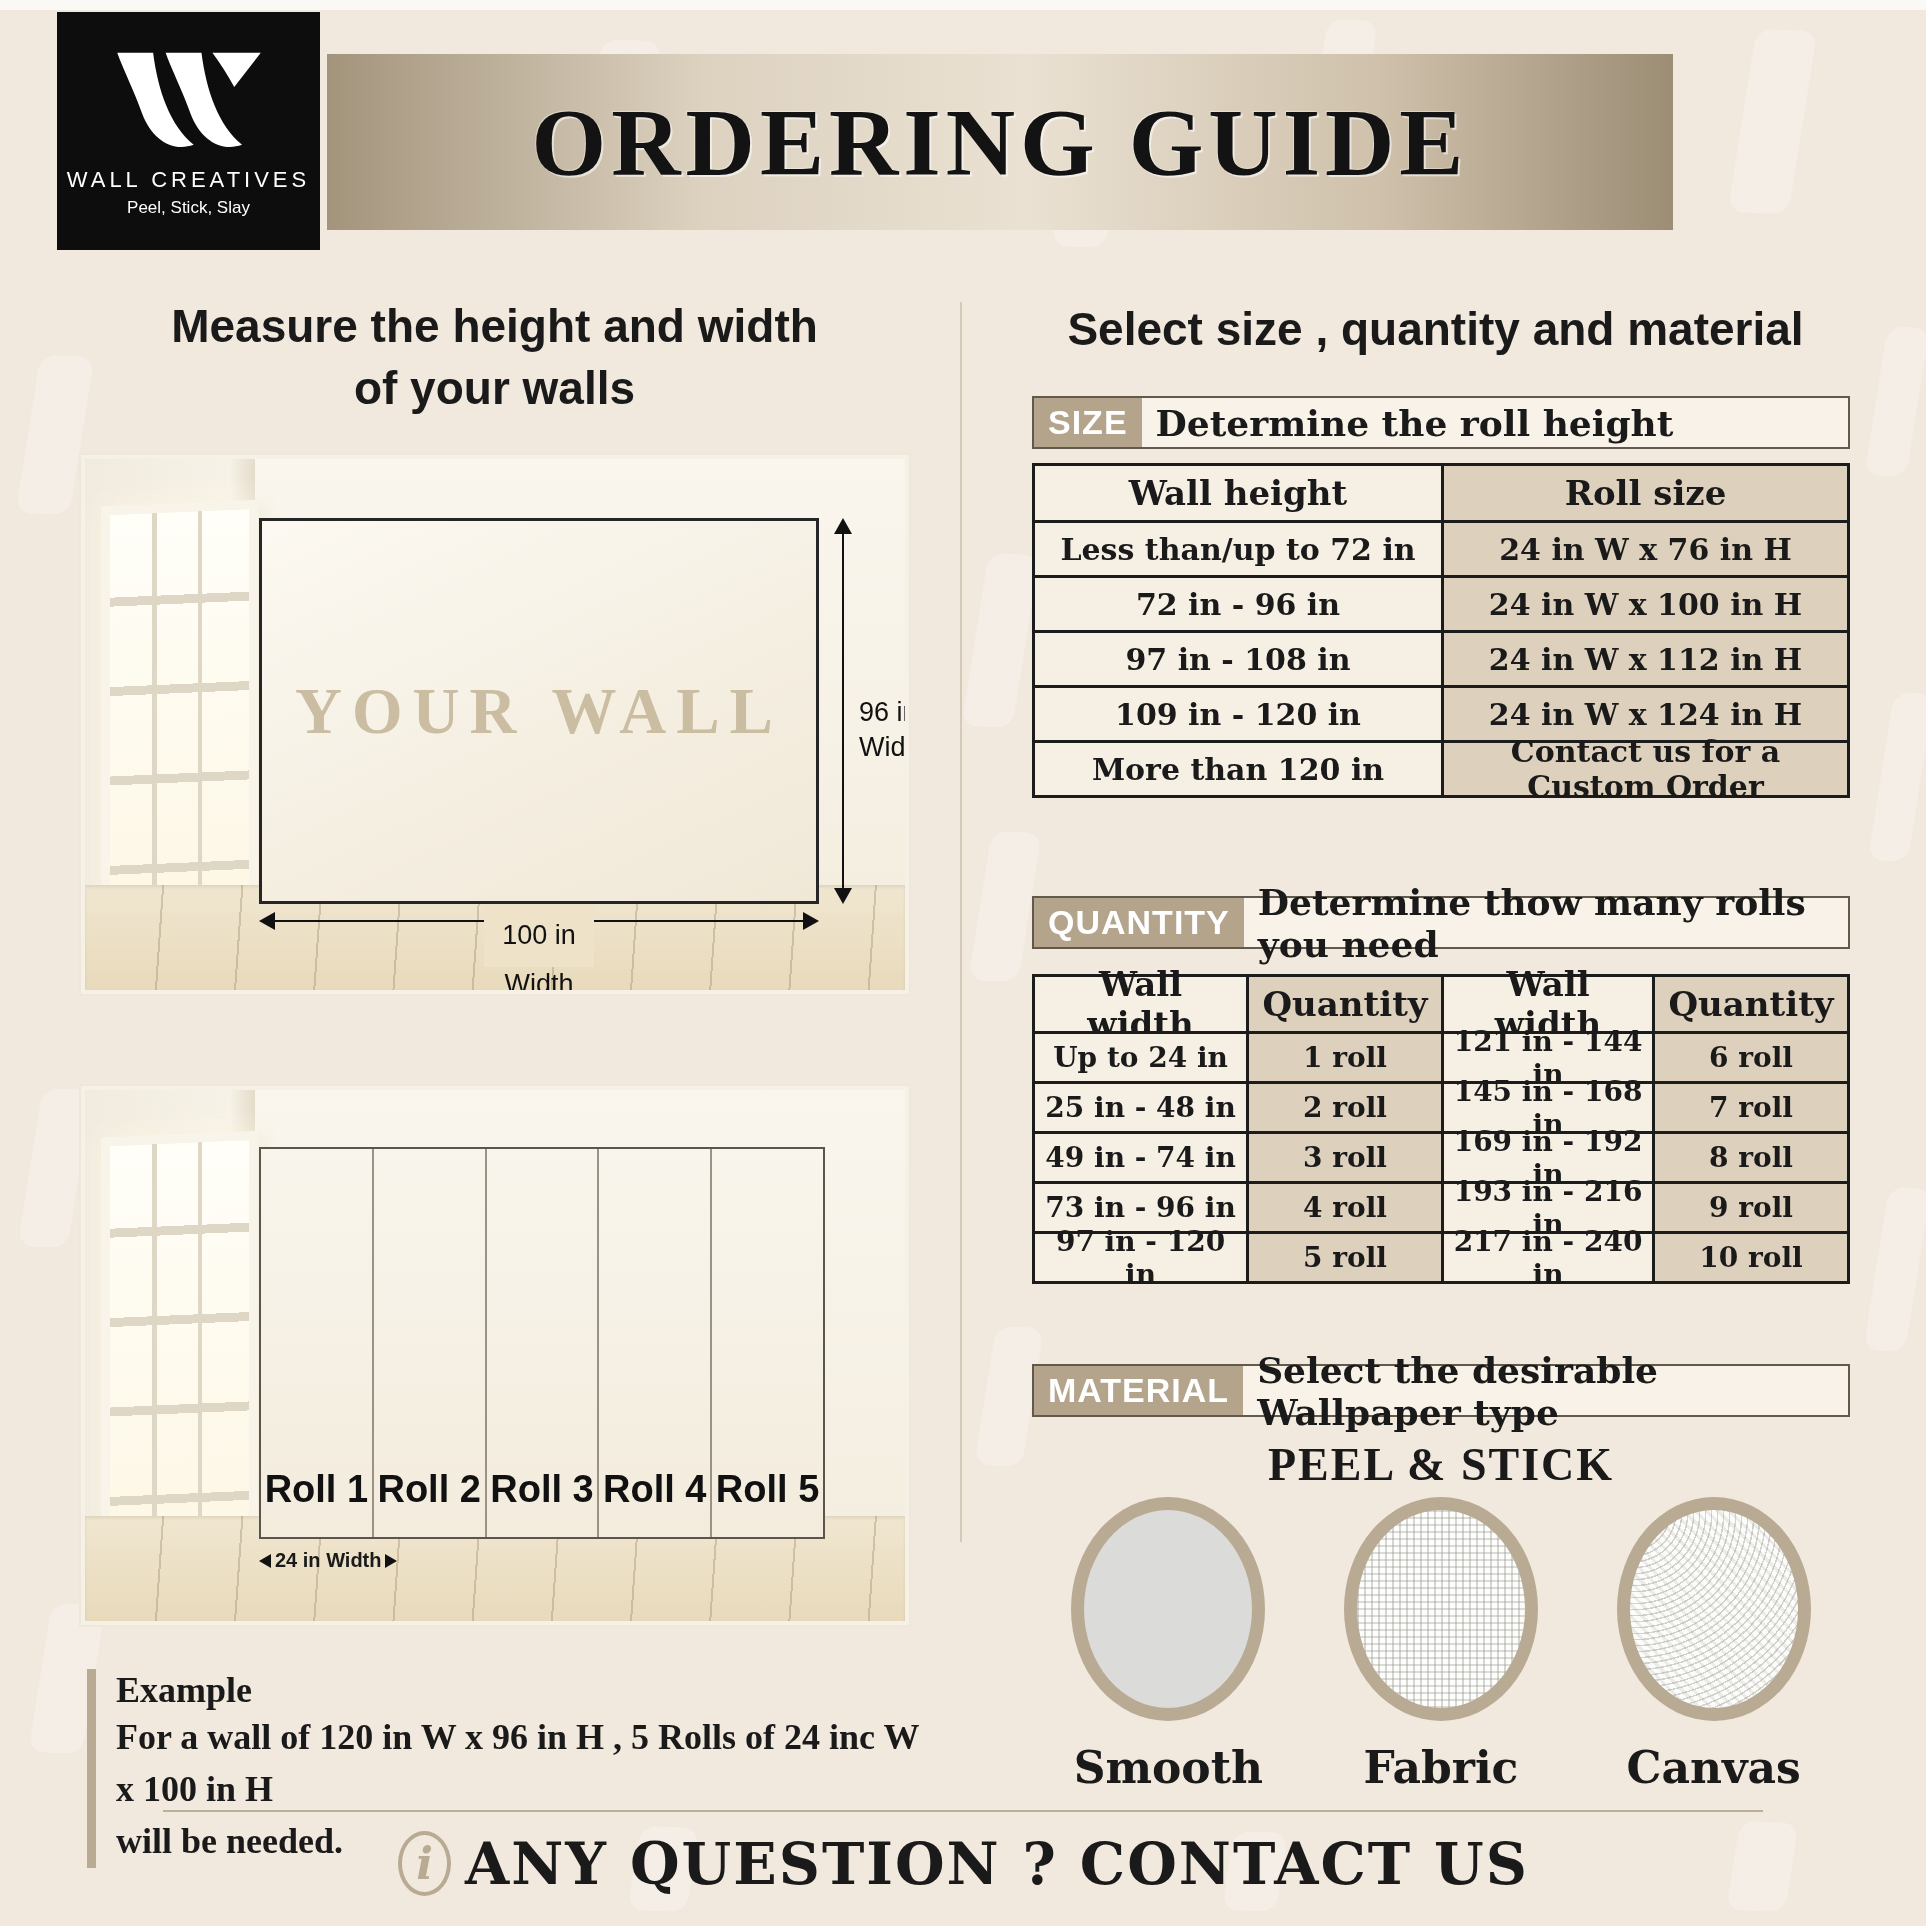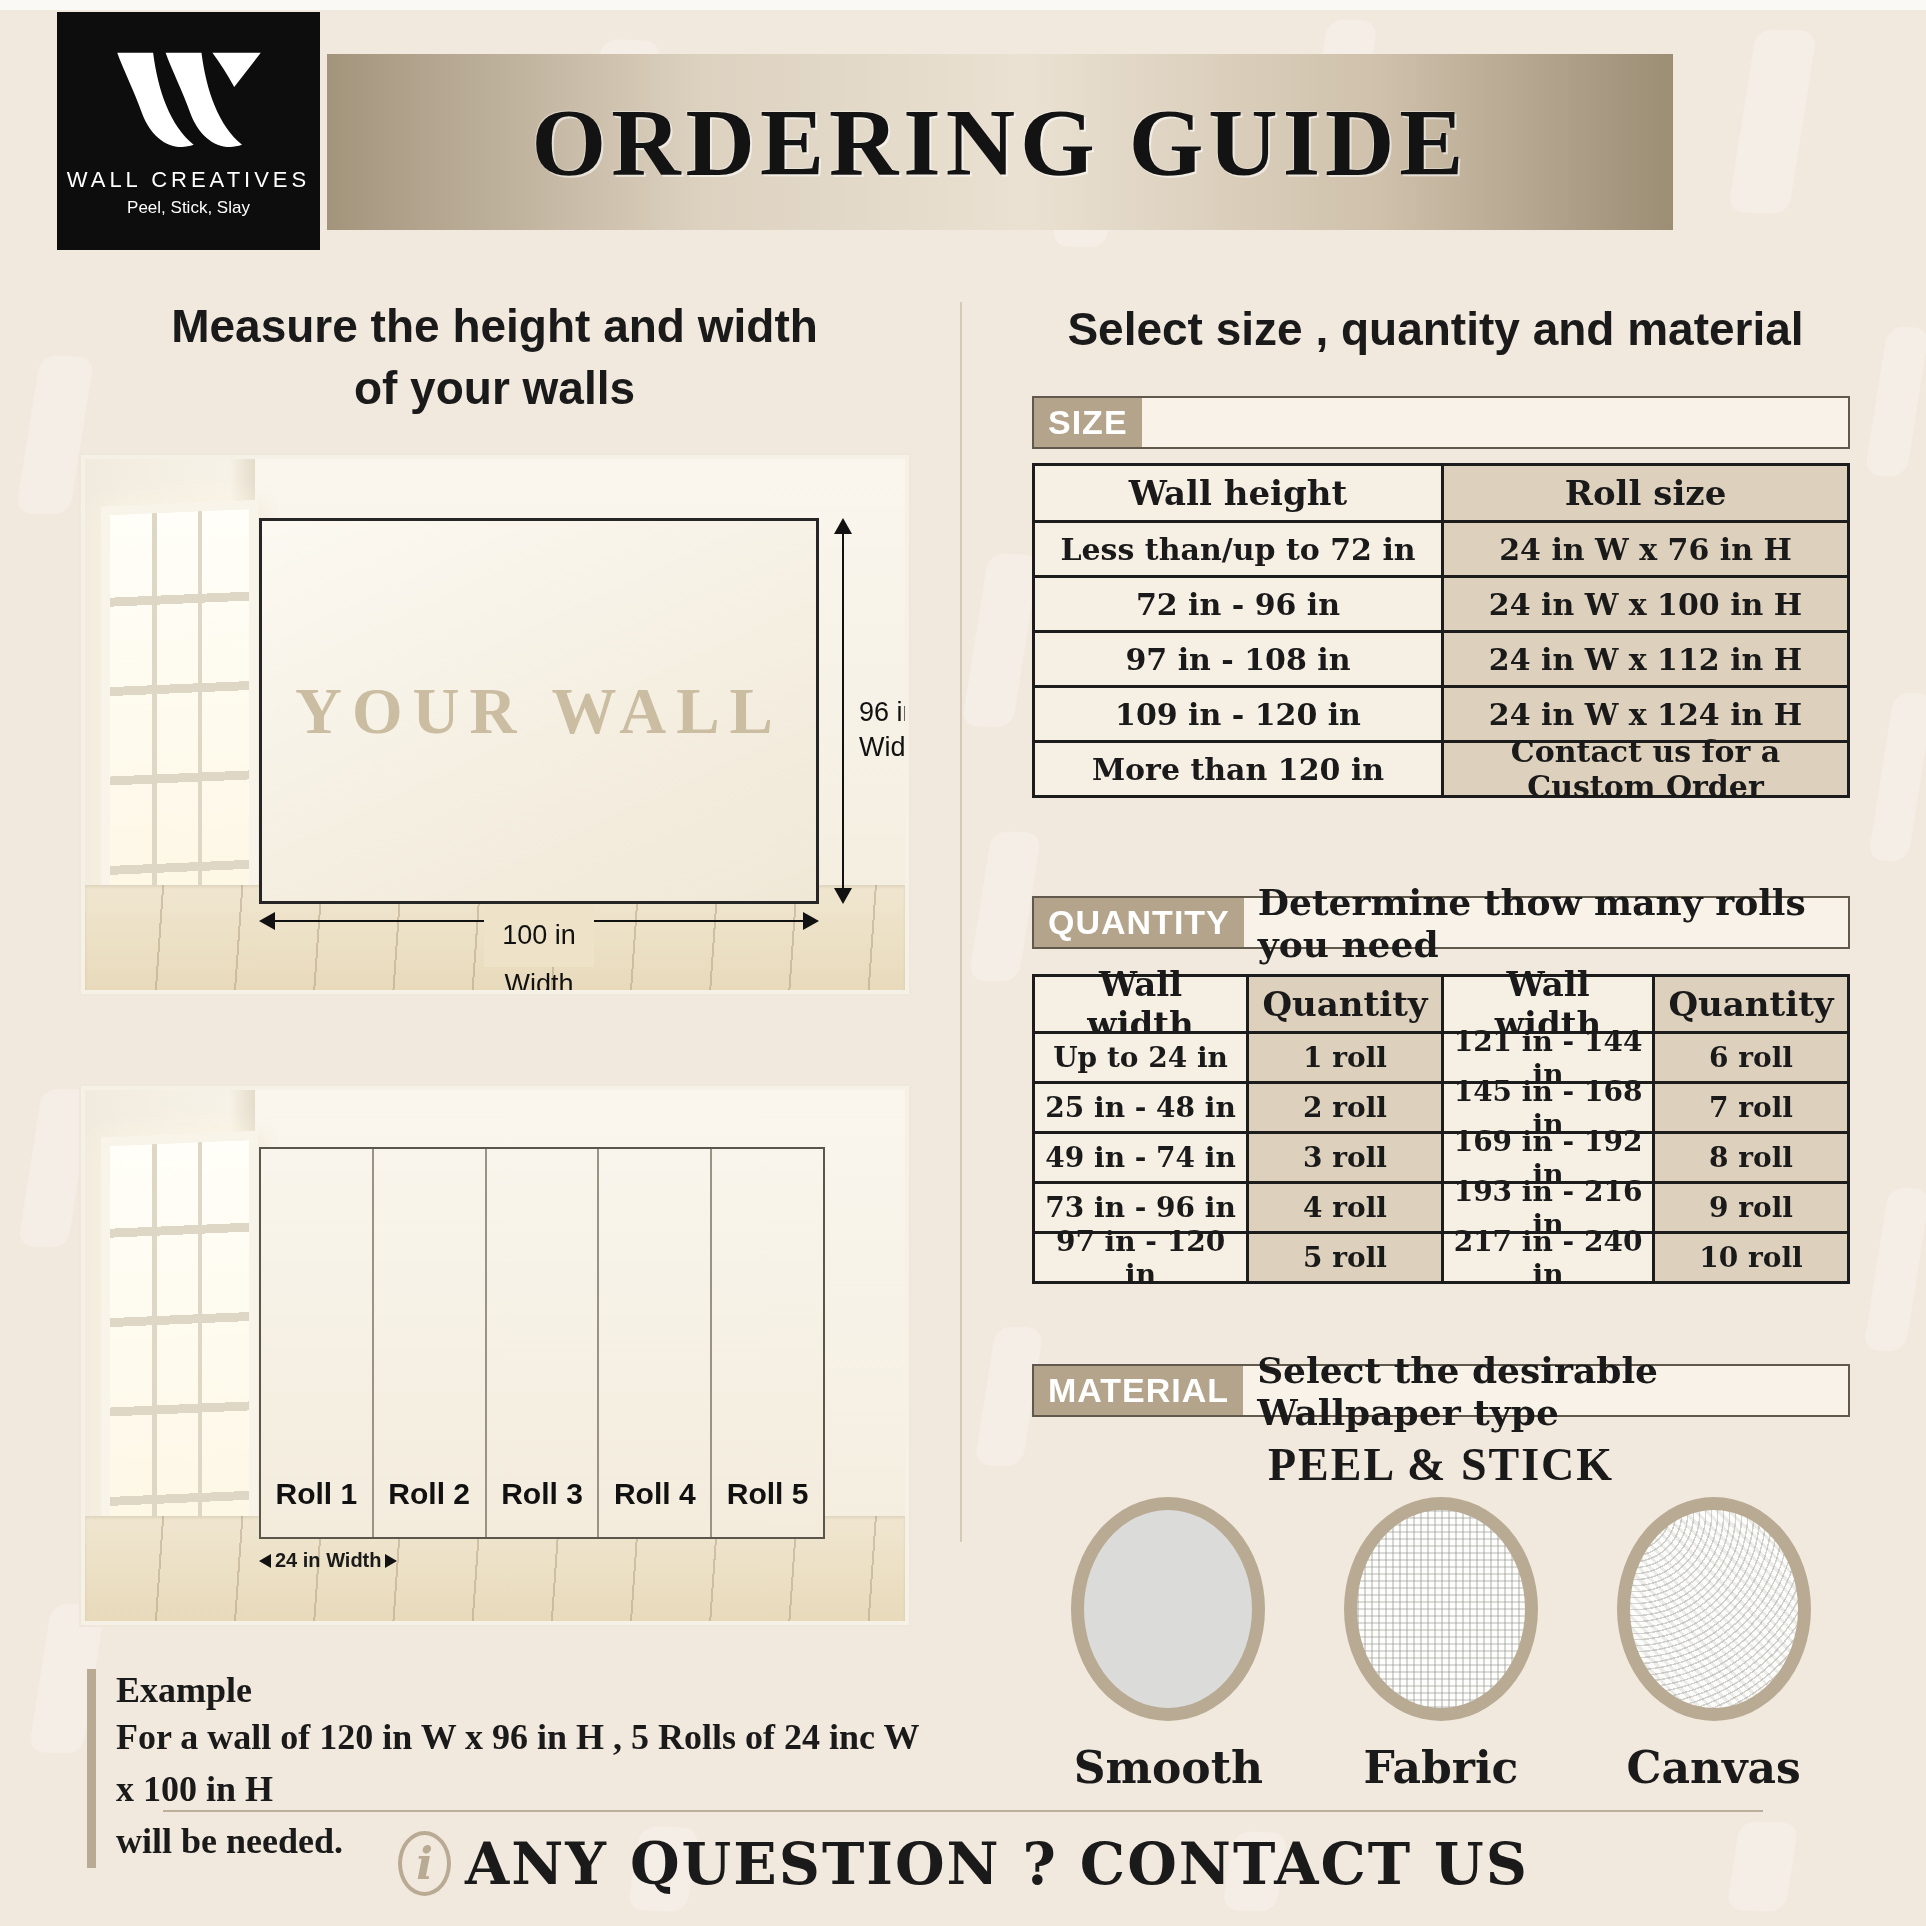--- a/index.html
+++ b/index.html
@@ -69,21 +69,21 @@
   .hline{height:2px;flex:1;background:#111}
   .hlabel{position:absolute;left:174px;width:560px;top:445px;text-align:center;font-size:27px;line-height:1.3;color:#111}
   .hlabel .val{background:#eee3c9;padding:14px 18px}
   .hlabel span{display:block}
   .hlabel .val-wrap{display:flex;justify-content:center}
 
   
   .panels{position:absolute;left:174px;top:57px;width:562px;height:388px;border:2px solid #5a564c;display:flex}
   .panel{flex:1;position:relative;border-right:2px solid #9a9284;background:linear-gradient(180deg,#f9f5ec 0%,#f3ecdd 100%)}
   .panel:last-child{border-right:none}
-  .panel-label{position:absolute;left:0;right:0;bottom:26px;text-align:center;font-size:30px;font-weight:bold;color:#111}
+  .panel-label{position:absolute;left:0;right:0;bottom:26px;text-align:center;font-size:38px;font-weight:bold;color:#111}
   .roll-arrow{position:absolute;left:174px;top:459px;width:131px;display:flex;align-items:center}
   .tick{width:2px;height:16px;background:#111}
   .tri-left-s{width:0;height:0;border-top:7px solid transparent;border-bottom:7px solid transparent;border-right:12px solid #111}
   .tri-right-s{width:0;height:0;border-top:7px solid transparent;border-bottom:7px solid transparent;border-left:12px solid #111}
   .rtext{padding:0 4px;font-size:20px;font-weight:bold;white-space:nowrap}
 
   
   #example{left:87px;top:1669px;width:824px;border-left:9px solid #b9ab93;padding-left:20px}
   .ex-title{font-size:36px;font-weight:bold}
   .ex-body{font-size:36px;font-weight:bold;line-height:1.45}
@@ -251,20 +251,21 @@
   </div>
 
   <div class="abs serif" id="example">
     <div class="ex-title">Example</div>
     <div class="ex-body preline">For a wall of 120 in W x 96 in H , 5 Rolls of 24 inc W x 100 in H
 will be needed.</div>
   </div>
 
   <div class="section-bar" id="size-bar">
     <div class="badge">SIZE</div>
+    <div class="bar-title">Determine the roll height</div>
   </div>
   <div class="tbl" id="size-tbl">
     <div class="cell size-cell head cream nt">Wall height</div>
     <div class="cell size-cell head tan nt bl">Roll size</div>
     <div class="cell size-cell cream">Less than/up to 72 in</div>
     <div class="cell size-cell tan bl">24 in W x 76 in H</div>
     <div class="cell size-cell cream">72 in - 96 in</div>
     <div class="cell size-cell tan bl">24 in W x 100 in H</div>
     <div class="cell size-cell cream">97 in - 108 in</div>
     <div class="cell size-cell tan bl">24 in W x 112 in H</div>

